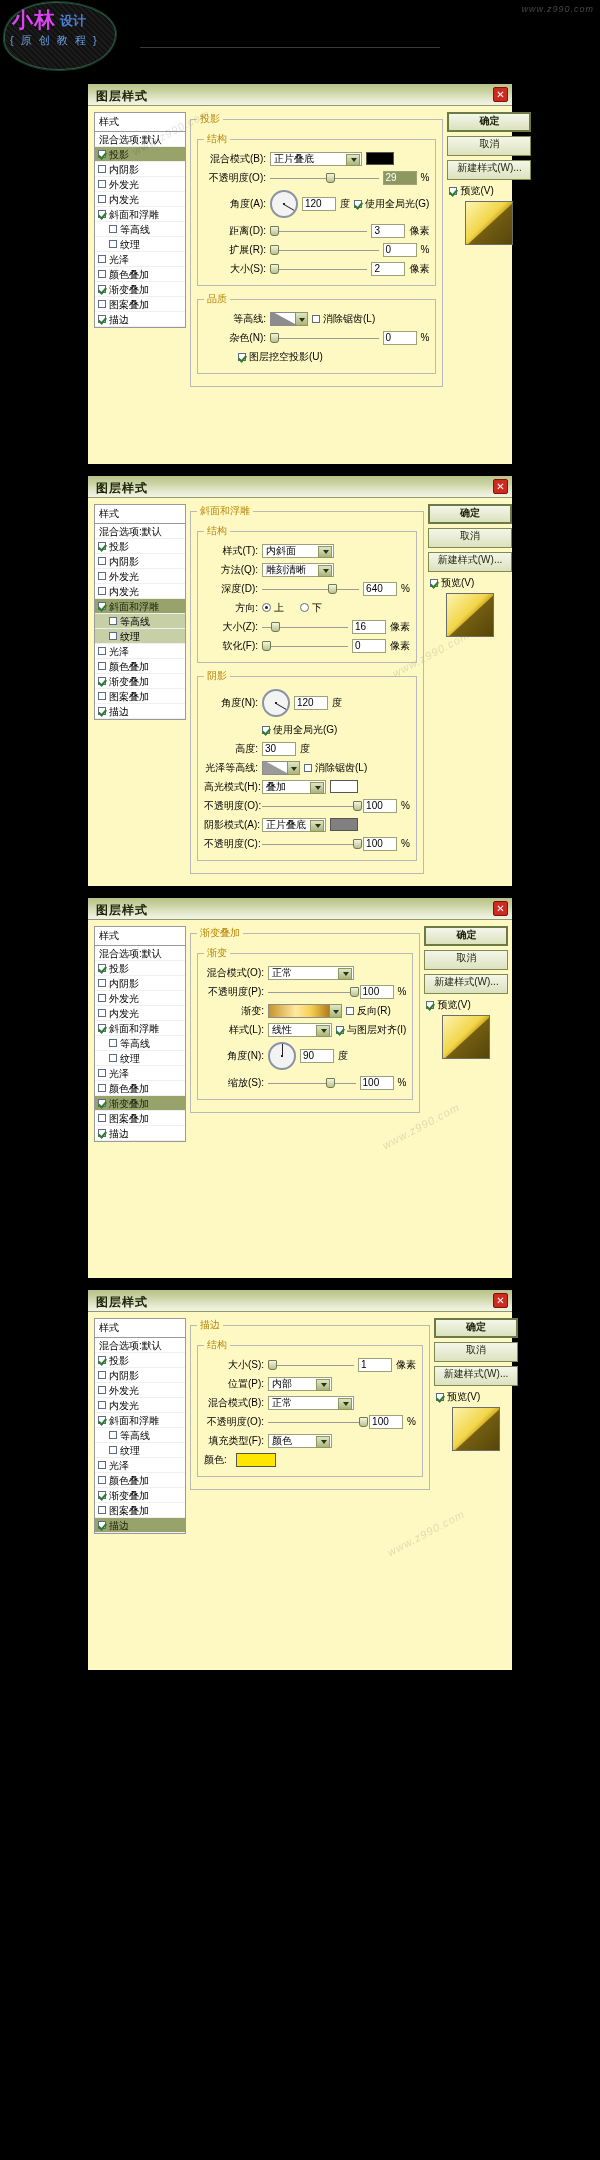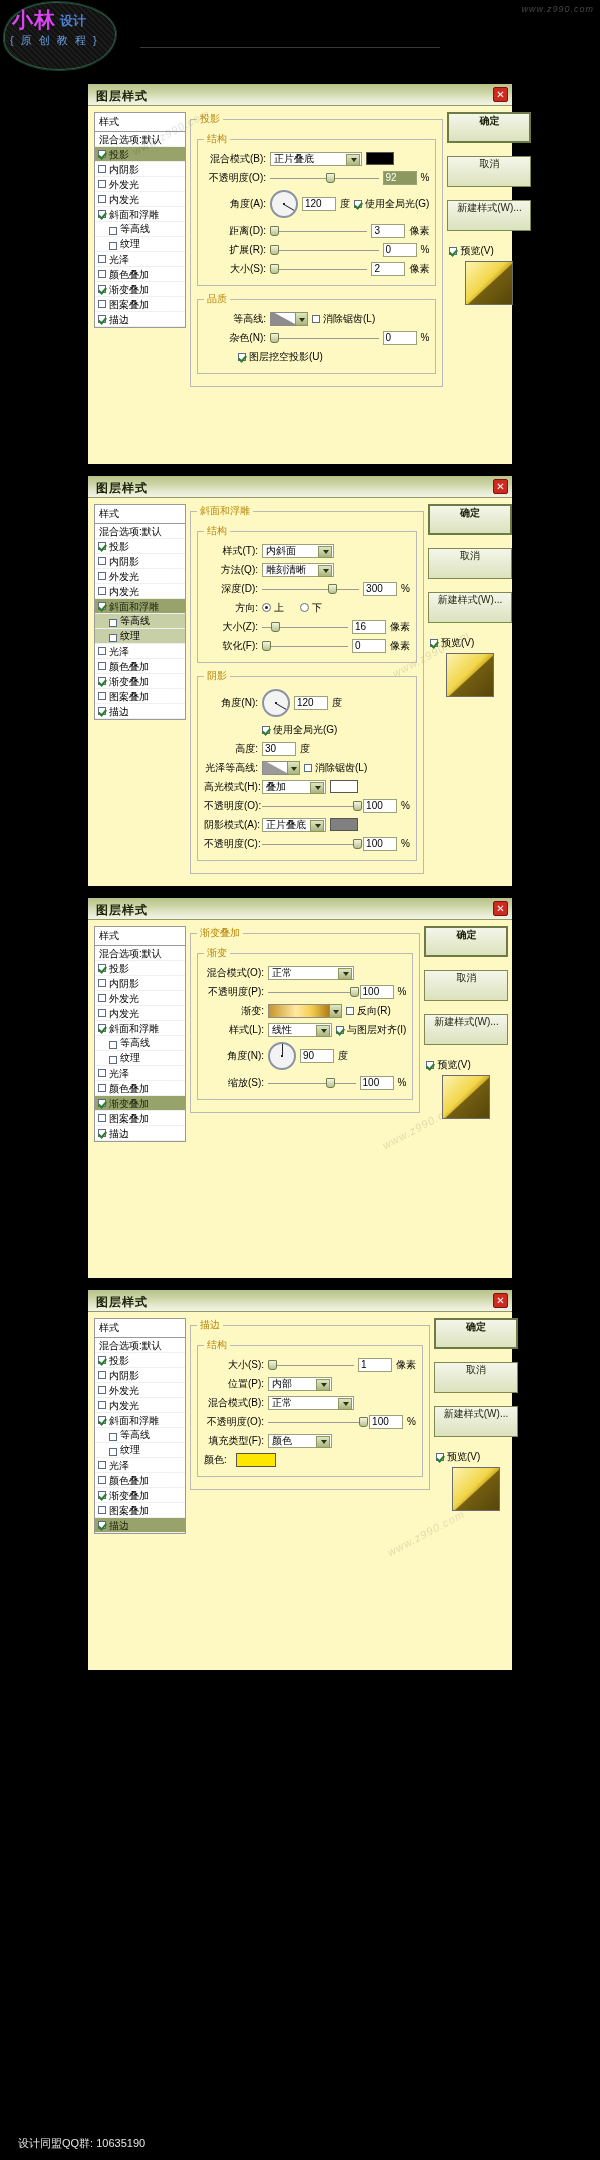--- a/index.html
+++ b/index.html
@@ -70,21 +70,21 @@
   .styles-list { border:1px solid #9a9a9a; border-top:none; background:#fff; }
   .st-row {
     display:flex; align-items:center; gap:3px;
     padding:1px 3px; font-size:10px; height:15px; line-height:13px;
     border-bottom:1px solid #efefef;
     white-space:nowrap;
   }
   .st-row.plain { padding-left:4px; }
   .st-row.sel { background:#97a36a; color:#1b1f0c; }
   .st-row.sel2 { background:#c7cfa6; }
-  .st-row.indent { padding-left:14px;align-items:flex-end; }
+  .st-row.indent { padding-left:14px; }
   .cb {
     width:8px; height:8px; border:1px solid #5a6a8a; background:#fff;
     display:inline-block; flex:0 0 8px; position:relative;
   }
   .cb.on::after {
     content:""; position:absolute; left:1px; top:0px; width:3px; height:6px;
     border:solid #2f7d32; border-width:0 2px 2px 0; transform:rotate(42deg);
   }
 
   
@@ -155,22 +155,22 @@
   }
   .curve-drop .arw{position:absolute;left:3px;top:5px;width:0;height:0;
     border-left:3px solid transparent;border-right:3px solid transparent;border-top:4px solid #2c3410;}
 
   .radio { width:9px;height:9px;border:1px solid #6b6b6b;border-radius:50%;background:#fff;display:inline-block;position:relative;flex:0 0 9px;}
   .radio.on::after{content:"";position:absolute;left:2px;top:2px;width:3px;height:3px;border-radius:50%;background:#222;}
 
   
   .right { width:84px; flex:0 0 84px; }
   .btn {
-    height:31px; border:1px solid #7e8a52; background:linear-gradient(to bottom,#f4f6ea,#dbe2bd);
-    font-size:10px; text-align:center; line-height:13px; margin-bottom:13px; color:#1d2209;
+    height:20px; border:1px solid #7e8a52; background:linear-gradient(to bottom,#f4f6ea,#dbe2bd);
+    font-size:10px; text-align:center; line-height:13px; margin-bottom:4px; color:#1d2209;
   }
   .btn.primary { border:2px solid #6d7a45; font-weight:bold; }
   .preview-row { display:flex; align-items:center; gap:3px; font-size:10px; margin:2px 0 3px 2px;}
   .thumb {
     width:48px;height:44px;margin:0 auto; border:1px solid #6d6d6d; position:relative; overflow:hidden;
     background:linear-gradient(135deg,#fdf4b0 0%,#f2d64a 45%,#caa520 55%,#8f7314 100%);
   }
   .thumb::after{
     content:""; position:absolute; left:0; top:0; width:0;height:0;
     border-left:48px solid transparent; border-bottom:44px solid rgba(40,32,4,.55);
@@ -279,21 +279,21 @@
             <div class="select" style="width:92px"><span>正片叠底</span><i class="arw"></i></div>
             <div class="swatch black"></div>
           </div>
 
           <div class="row">
             <span class="lab" style="width:62px">不透明度(O):</span>
             <div class="slider" style="min-width:74px">
                 <div class="track"></div>
                 <div class="knob" style="left:52%"></div>
               </div>
-            <div class="num sel-hl">92</div>
+            <div class="num sel-hl">29</div>
             <span class="unit">%</span>
           </div>
 
           <div class="row" style="height:32px">
             <span class="lab" style="width:62px">角度(A):</span>
             <div class="dial">
                 <div class="nd" style="transform:rotate(30deg)"></div>
                 <div class="dot"></div>
               </div>
             <div class="num">120</div>
@@ -463,21 +463,21 @@
           <div class="row">
             <span class="lab" style="width:54px">方法(Q):</span>
             <div class="select" style="width:72px"><span>雕刻清晰</span><i class="arw"></i></div>
           </div>
           <div class="row">
             <span class="lab" style="width:54px">深度(D):</span>
             <div class="slider">
                 <div class="track"></div>
                 <div class="knob" style="left:68%"></div>
               </div>
-            <div class="num">300</div>
+            <div class="num">640</div>
             <span class="unit">%</span>
           </div>
           <div class="row">
             <span class="lab" style="width:54px">方向:</span>
             <span class="chk">
                 <span class="radio on"></span>
                 <span>上</span>
               </span>
             <span class="chk" style="margin-left:12px">
                 <span class="radio"></span>
@@ -844,14 +844,13 @@
       <div class="preview-row">
           <span class="cb on"></span>
           <span>预览(V)</span>
         </div>
       <div class="thumb"></div>
     </div>
   </div>
 </div>
 
 <div class="footer">
-  <div class="foot-qq">设计同盟QQ群: 10635190</div>
 </div>
 
 </body></html>

